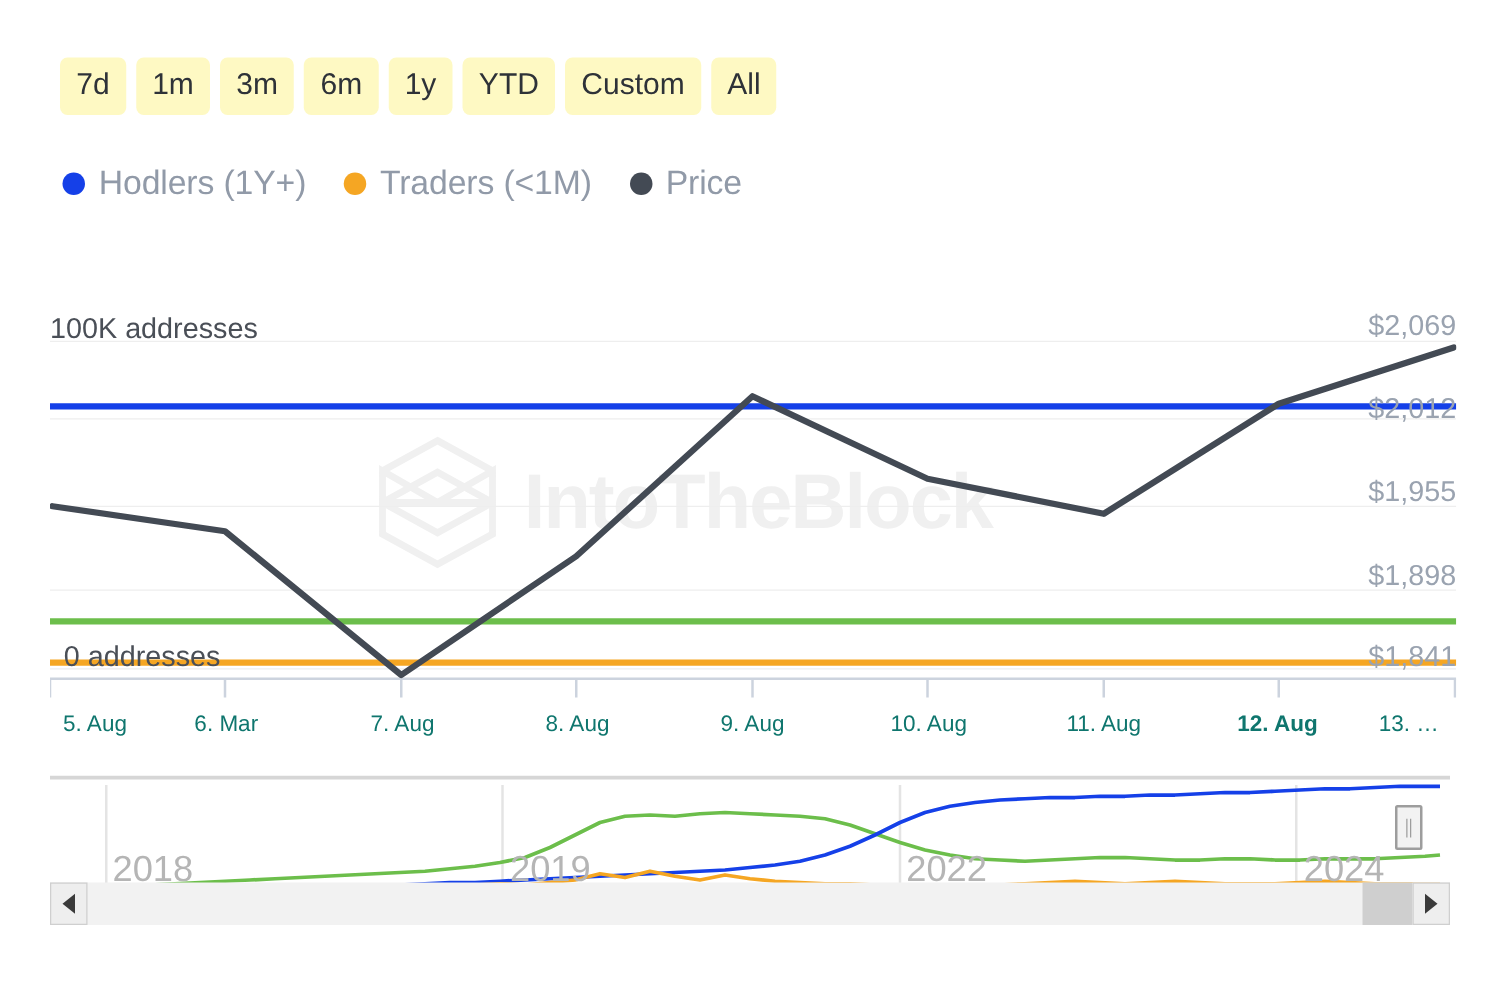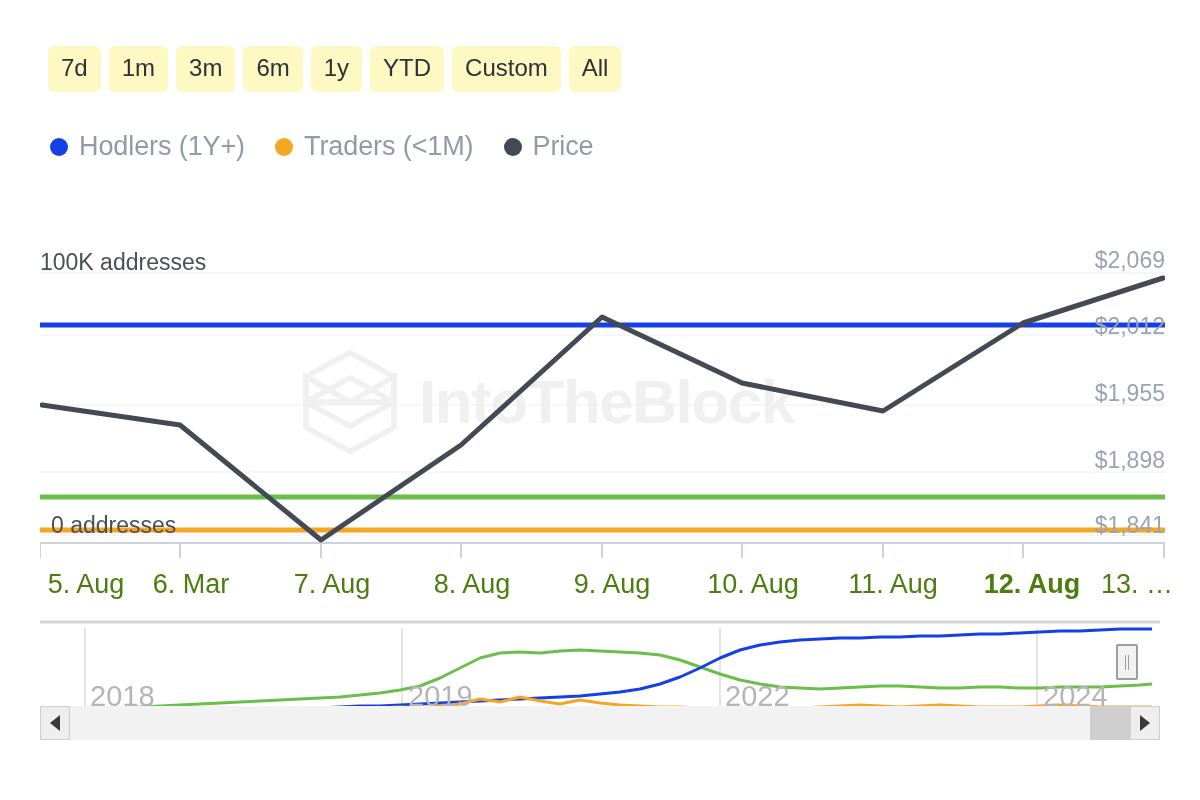--- a/index.html
+++ b/index.html
@@ -111,25 +111,24 @@
   .axis-label-right {
     position: absolute;
     right: 35px;
     font-size: 23px;
     color: #9aa3b0;
     white-space: nowrap;
     text-align: right;
   }
   .xtick-label {
     position: absolute;
-    font-size: 27px;
-    color: #4d7c0f;
+    font-size: 18px;
+    color: #0f766e;
     white-space: nowrap;
     transform: translateX(-50%);
-    margin-left: 10px;
   }
 
   
   #navigator {
     position: absolute;
     left: 40px;
     top: 620px;
     width: 1120px;
     height: 120px;
   }

